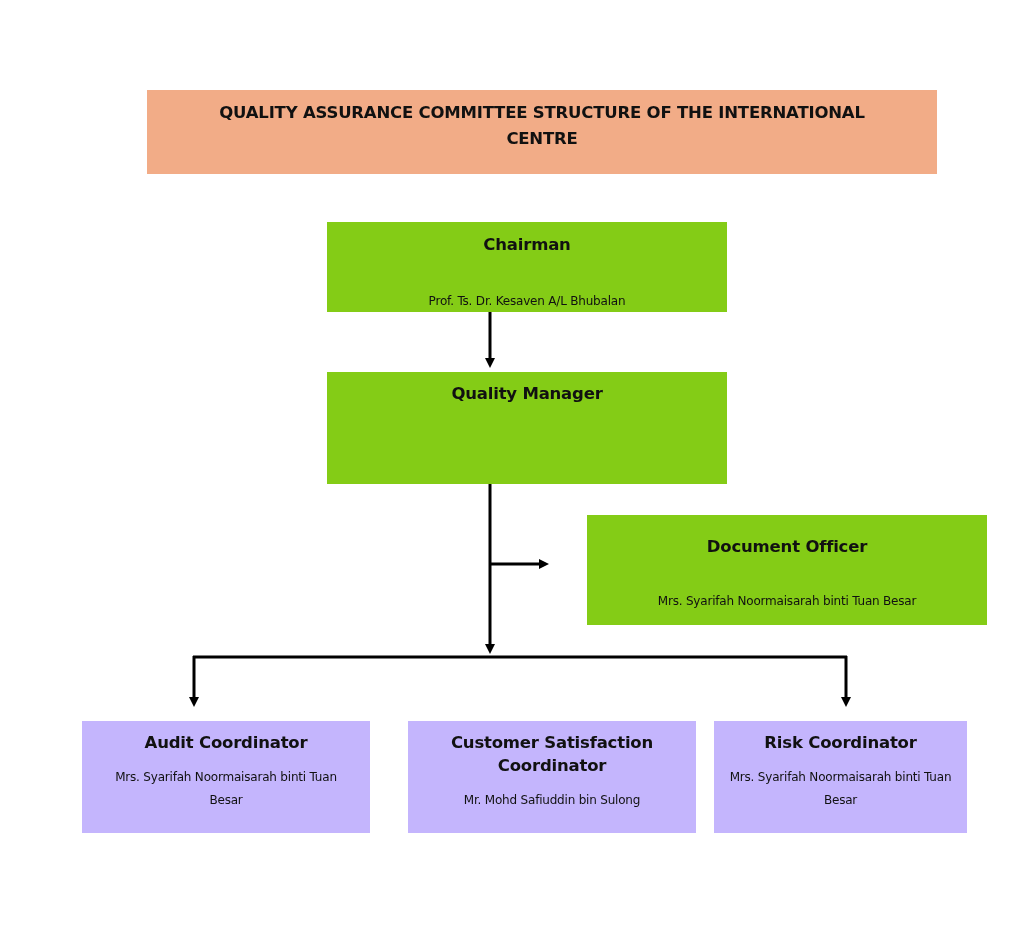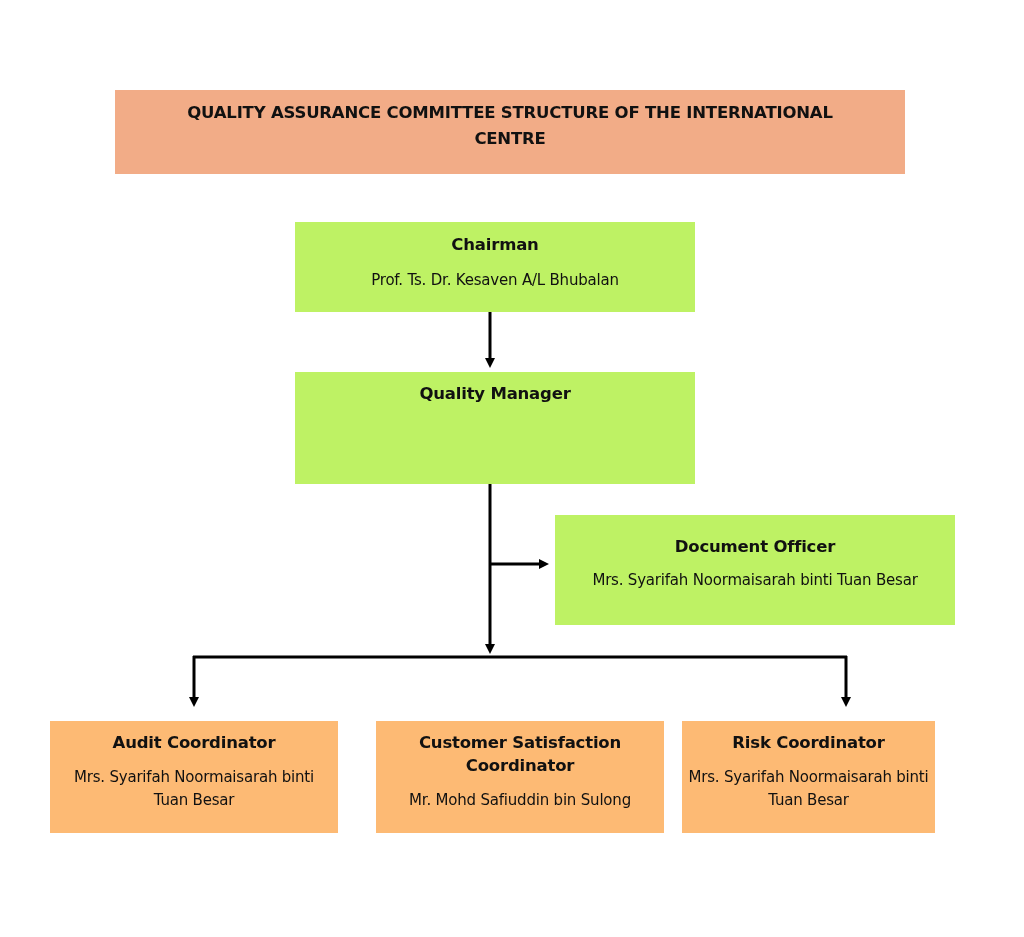--- a/index.html
+++ b/index.html
@@ -16,44 +16,45 @@
       color: #111111;
     }
     .box {
       position: absolute;
       box-sizing: border-box;
       display: flex;
       flex-direction: column;
       align-items: center;
       justify-content: flex-start;
       text-align: center;
+      margin-left: 32px;
     }
     .title-box {
       left: 115px; top: 90px; width: 790px; height: 84px;
       background: #f2ac87;
       padding-top: 10px;
     }
     .title-text {
       font-family: "DejaVu Sans", sans-serif;
       font-weight: bold;
       font-size: 16.5px;
       line-height: 26px;
       letter-spacing: -0.2px;
       width: 720px;
     }
-    .peach { background: #bef264; }
-    .pink { background: #fdba74; }
+    .peach { background: #84cc16; gap: 21px; }
+    .pink { background: #c4b5fd; }
     .role {
       font-weight: bold;
       font-size: 16.5px;
       line-height: 23px;
       letter-spacing: -0.2px;
     }
     .person {
-      font-size: 15px;
+      font-size: 12px;
       line-height: 23px;
       letter-spacing: -0.2px;
     }
     .chairman-box { left: 295px; top: 222px; width: 400px; height: 90px; padding-top: 11px; }
     .chairman-box .person { margin-top: 13px; }
 
     .qm-box { left: 295px; top: 372px; width: 400px; height: 112px; padding-top: 10px; }
     .qm-box .person { margin-top: 12px; width: 360px; }
 
     .doc-box { left: 555px; top: 515px; width: 400px; height: 110px; padding-top: 20px; }

